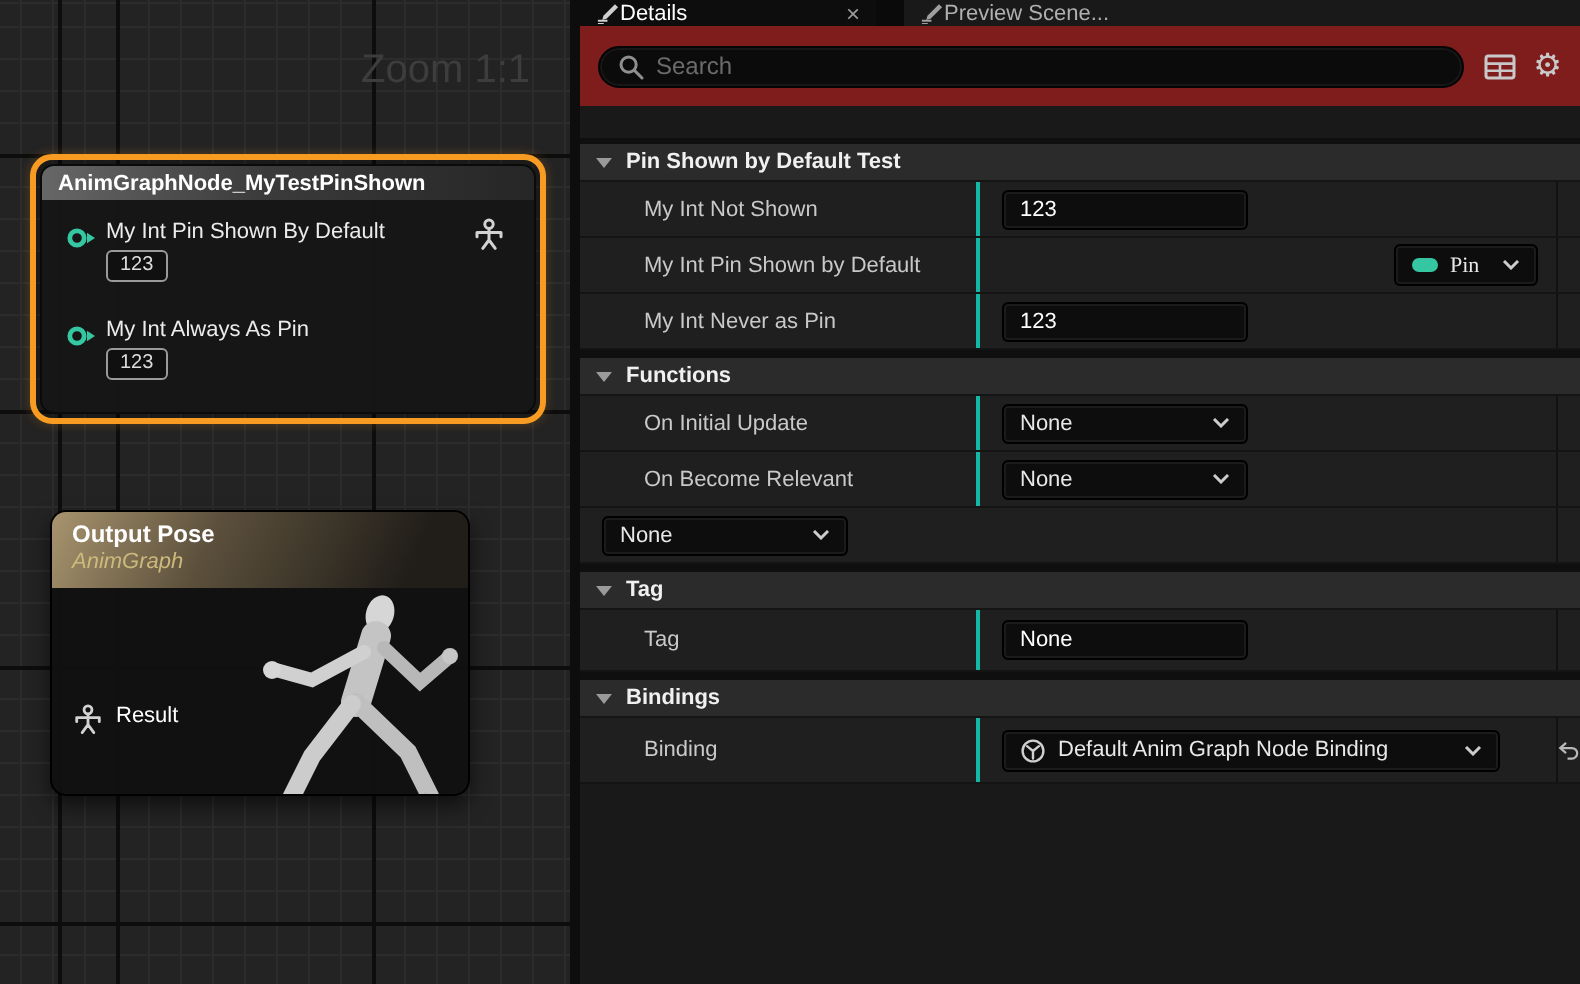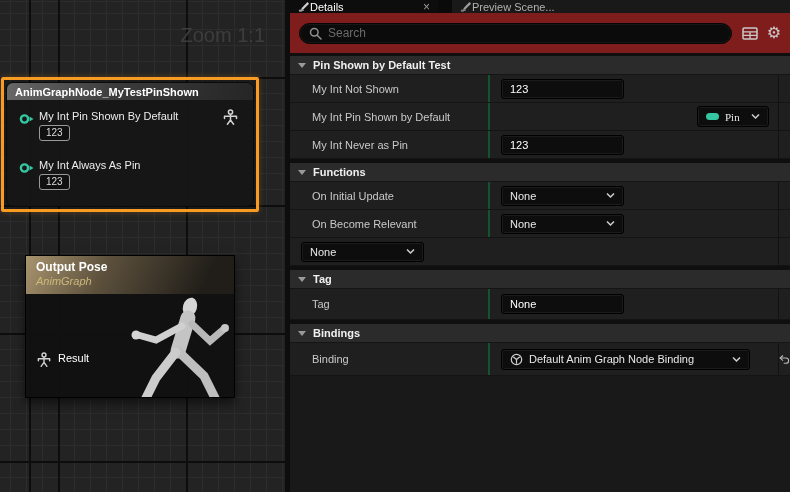--- a/index.html
+++ b/index.html
@@ -15,22 +15,22 @@
       repeating-linear-gradient(to right, #0d0d0d 0 2px, transparent 2px 128px),
       repeating-linear-gradient(to bottom, #0d0d0d 0 2px, transparent 2px 128px),
       repeating-linear-gradient(to right, #2c2c2c 0 1px, transparent 1px 16px),
       repeating-linear-gradient(to bottom, #2c2c2c 0 1px, transparent 1px 16px);
     background-position: 58px 0, 0 77px, 10px 0, 0 13px;
   }
   .zoom-label { position:absolute; top:24px; right:20px; font-size:20px; font-weight:normal; color:#3d3d3d; }
 
   
   .sel-node {
-    position:absolute; left:1px; top:77px; width:258px; height:135px;
-    border:3px solid #f79b22; border-radius:2px; padding:2px;
+    position:absolute; left:15px; top:77px; width:258px; height:135px;
+    border:3px solid #f79b22; border-radius:11px; padding:2px;
     background:rgba(0,0,0,0.25); box-shadow:0 0 6px rgba(247,155,34,0.25);
   }
   .node-inner {
     width:100%; height:100%; background:rgba(22,22,22,0.95);
     border-radius:7px; overflow:hidden; border:1px solid #0a0a0a;
   }
   .node-header {
     height:17px; display:flex; align-items:center; padding:0 8px;
     background:linear-gradient(to right,#676767,#3b3b3b 45%,#262626);
     color:#fff; font-size:11px; font-weight:bold; white-space:nowrap;
@@ -40,21 +40,21 @@
   .gpin .plabel { font-size:11px; color:#ececec; white-space:nowrap; }
   .gpin .pbox {
     display:inline-block; margin-top:2px; border:1px solid #9a9a9a; border-radius:3px;
     background:rgba(12,12,12,0.55); padding:0 6px; font-size:10px; color:#dcdcdc; line-height:14px;
   }
   .gpin .person { position:absolute; right:14px; top:9px; }
 
   
   .out-node {
     position:absolute; left:25px; top:255px; width:210px; height:143px;
-    background:rgba(17,17,17,0.96); border:1px solid #000; border-radius:0;
+    background:rgba(17,17,17,0.96); border:1px solid #000; border-radius:8px;
     box-shadow:0 5px 10px rgba(0,0,0,0.55); overflow:hidden;
   }
   .out-header {
     height:38px; padding:4px 10px 0;
     background:linear-gradient(115deg,#a8946e 0%,#5c503c 38%,#211e19 85%);
   }
   .out-title { font-size:12px; font-weight:bold; color:#fff; line-height:15px; }
   .out-sub   { font-size:11px; font-style:italic; color:#cdb97c; line-height:13px; }
   .out-body  { position:relative; height:135px; }
   .mannequin  { position:absolute; right:2px; top:0; }
@@ -86,34 +86,34 @@
     display:flex; align-items:center; padding:0 9px; gap:6px;
   }
   .searchbox input {
     flex:1; background:transparent; border:none; outline:none;
     color:#cfcfcf; font-size:12px; font-family:"Liberation Sans", sans-serif;
   }
   .searchbox input::placeholder { color:#6b6b6b; }
   .hicons { display:flex; align-items:center; gap:9px; margin-left:10px; }
   .gear-glyph { font-family:"DejaVu Sans", sans-serif; font-size:16px; color:#c9c9c9; line-height:1; }
 
-  .dbody { flex:1; display:flex; flex-direction:column; background:#191919; }
+  .dbody { flex:1; display:flex; flex-direction:column; background:#191919;margin-top:16px; }
   .gap3 { height:3px; background:#0f0f0f; flex:0 0 auto; }
   .gap4 { height:4px; background:#0f0f0f; flex:0 0 auto; }
   .cat {
     height:19px; background:#2b2b2b; border-bottom:1px solid #151515;
     display:flex; align-items:center; gap:7px; padding-left:8px; flex:0 0 auto;
   }
   .cat span { font-size:11px; font-weight:bold; color:#f0f0f0; }
   .prow { height:28px; display:flex; background:#1f1f1f; border-bottom:1px solid #141414; flex:0 0 auto; }
   .prow.tall { height:31px; }
   .prow.taller { height:33px; }
   .pname {
-    width:200px; flex:0 0 auto; display:flex; align-items:center; padding-left:22px;
-    border-right:2px solid #14532d; color:#c9c9c9; font-size:11px; white-space:nowrap;
+    width:200px; flex:0 0 auto; display:flex; align-items:center; padding-left:32px;
+    border-right:2px solid #14b8a6; color:#c9c9c9; font-size:11px; white-space:nowrap;
   }
   .pval { flex:1; position:relative; display:flex; align-items:center; padding-left:11px; border-right:1px solid #121212; }
   .pstrip { width:11px; flex:0 0 auto; display:flex; align-items:center; justify-content:flex-start; overflow:visible; }
 
   .ue-input {
     width:123px; height:20px; background:#0d0d0d; border:1px solid #000;
     box-shadow:inset 0 0 0 1px rgba(255,255,255,0.06); border-radius:3px;
     color:#fff; font-size:11px; padding:0 8px; outline:none;
     font-family:"Liberation Sans", sans-serif;
   }

